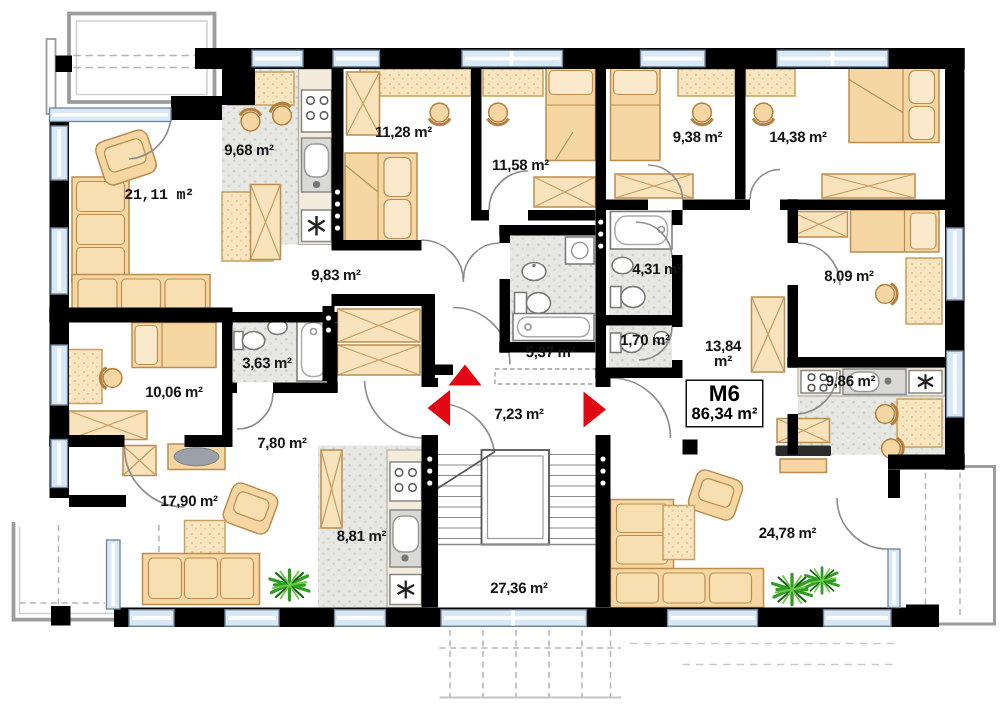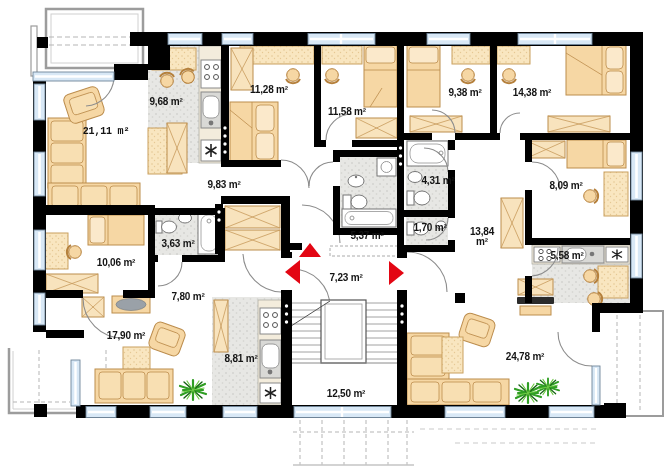--- a/index.html
+++ b/index.html
@@ -495,18 +495,22 @@
   <div class="lbl n" style="left:438px;top:181px;">4,31 m²</div>
   <div class="lbl n" style="left:430px;top:228px;">1,70 m²</div>
   <div class="lbl n" style="left:482px;top:237px;">13,84 m²</div>
   <div class="lbl" style="left:566px;top:185px;">8,09 m²</div>
   <div class="lbl" style="left:178px;top:243px;">3,63 m²</div>
   <div class="lbl" style="left:116px;top:262px;">10,06 m²</div>
   <div class="lbl n" style="left:188px;top:297px;">7,80 m²</div>
   <div class="lbl" style="left:346px;top:277px;">7,23 m²</div>
   <div class="lbl" style="left:126px;top:335px;">17,90 m²</div>
   <div class="lbl" style="left:241px;top:358px;">8,81 m²</div>
-  <div class="lbl" style="left:346px;top:393px;">12,50 m²</div>
+  <div class="lbl" style="left:346px;top:393px;">27,36 m²</div>
   <div class="lbl" style="left:525px;top:356px;">24,78 m²</div>
-  <div class="lbl" style="left:567px;top:255px;">5,58 m²</div>
-
+  <div class="lbl" style="left:567px;top:255px;">9,86 m²</div>
+
+  <div class="aptbox" style="left:457px;top:253px;width:50px;height:30px;">
+    <div class="aptname">M6</div>
+    <div class="aptarea">86,34 m²</div>
+  </div>
 
 </div>
 
 </body></html>

